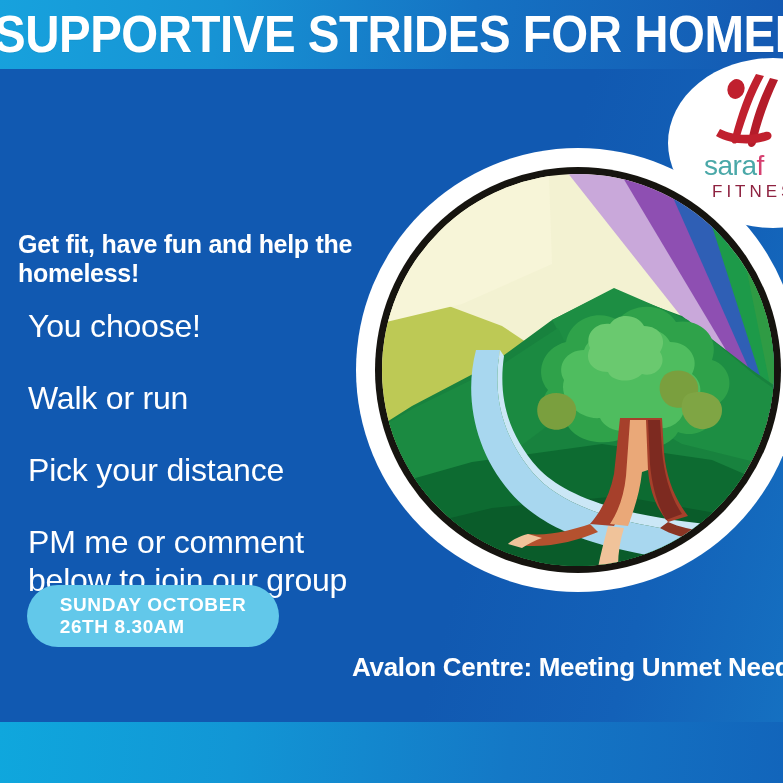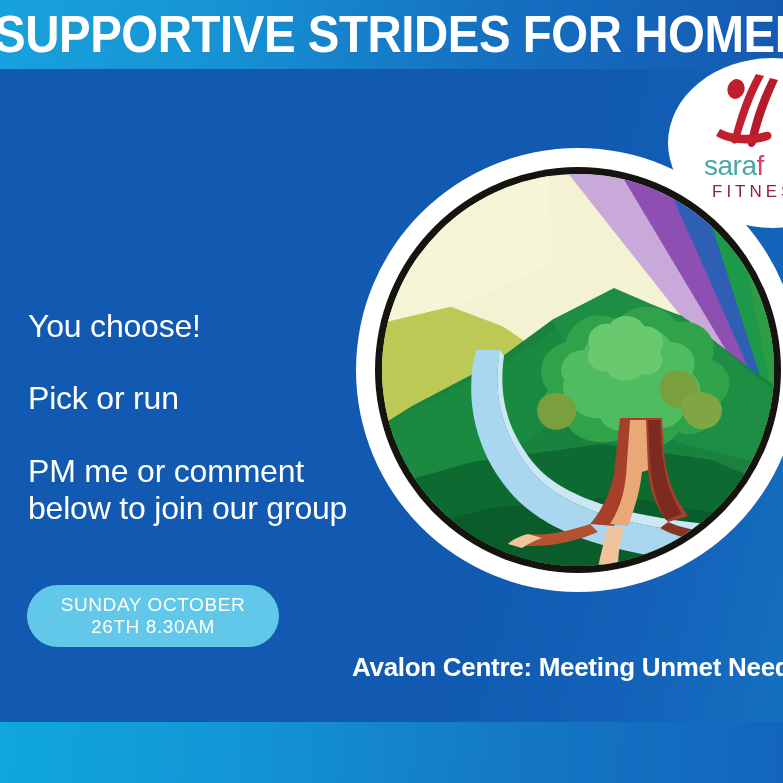--- a/index.html
+++ b/index.html
@@ -129,22 +129,21 @@
     border-radius: 34px;
     background: #62c8ea;
     display: flex;
     align-items: center;
     justify-content: center;
     z-index: 5;
   }
   #date-text {
     color: #ffffff;
     font-size: 19px;
-    font-weight: 400;
-    text-align: center;
+    font-weight: 700;
     line-height: 1.18;
     letter-spacing: 0.6px;
   }
 
   
   #caption {
     position: absolute;
     left: 352px;
     top: 652px;
     white-space: nowrap;
@@ -285,24 +284,26 @@
         <path d="M256,382 C252,398 248,412 246,424 L266,424 C266,410 268,396 272,384 Z" fill="#f0c39a"></path>
       </g>
     </svg>
   </div>
 
   <div id="banner">
     <div id="banner-text">SUPPORTIVE STRIDES FOR HOMELESSNESS</div>
   </div>
 
 
+  <div id="subheading">Get fit, have fun and help the homeless!</div>
 
   <div id="bullets">
     <div class="bullet">You choose!</div>
-    <div class="bullet">Pick or run</div>
+    <div class="bullet">Walk or run</div>
+    <div class="bullet">Pick your distance</div>
     <div class="bullet">PM me or comment below to join our group</div>
   </div>
 
   <div id="date-pill">
     <div id="date-text">
       <span>SUNDAY OCTOBER</span><br>
       <span>26TH 8.30AM</span>
     </div>
   </div>
 

